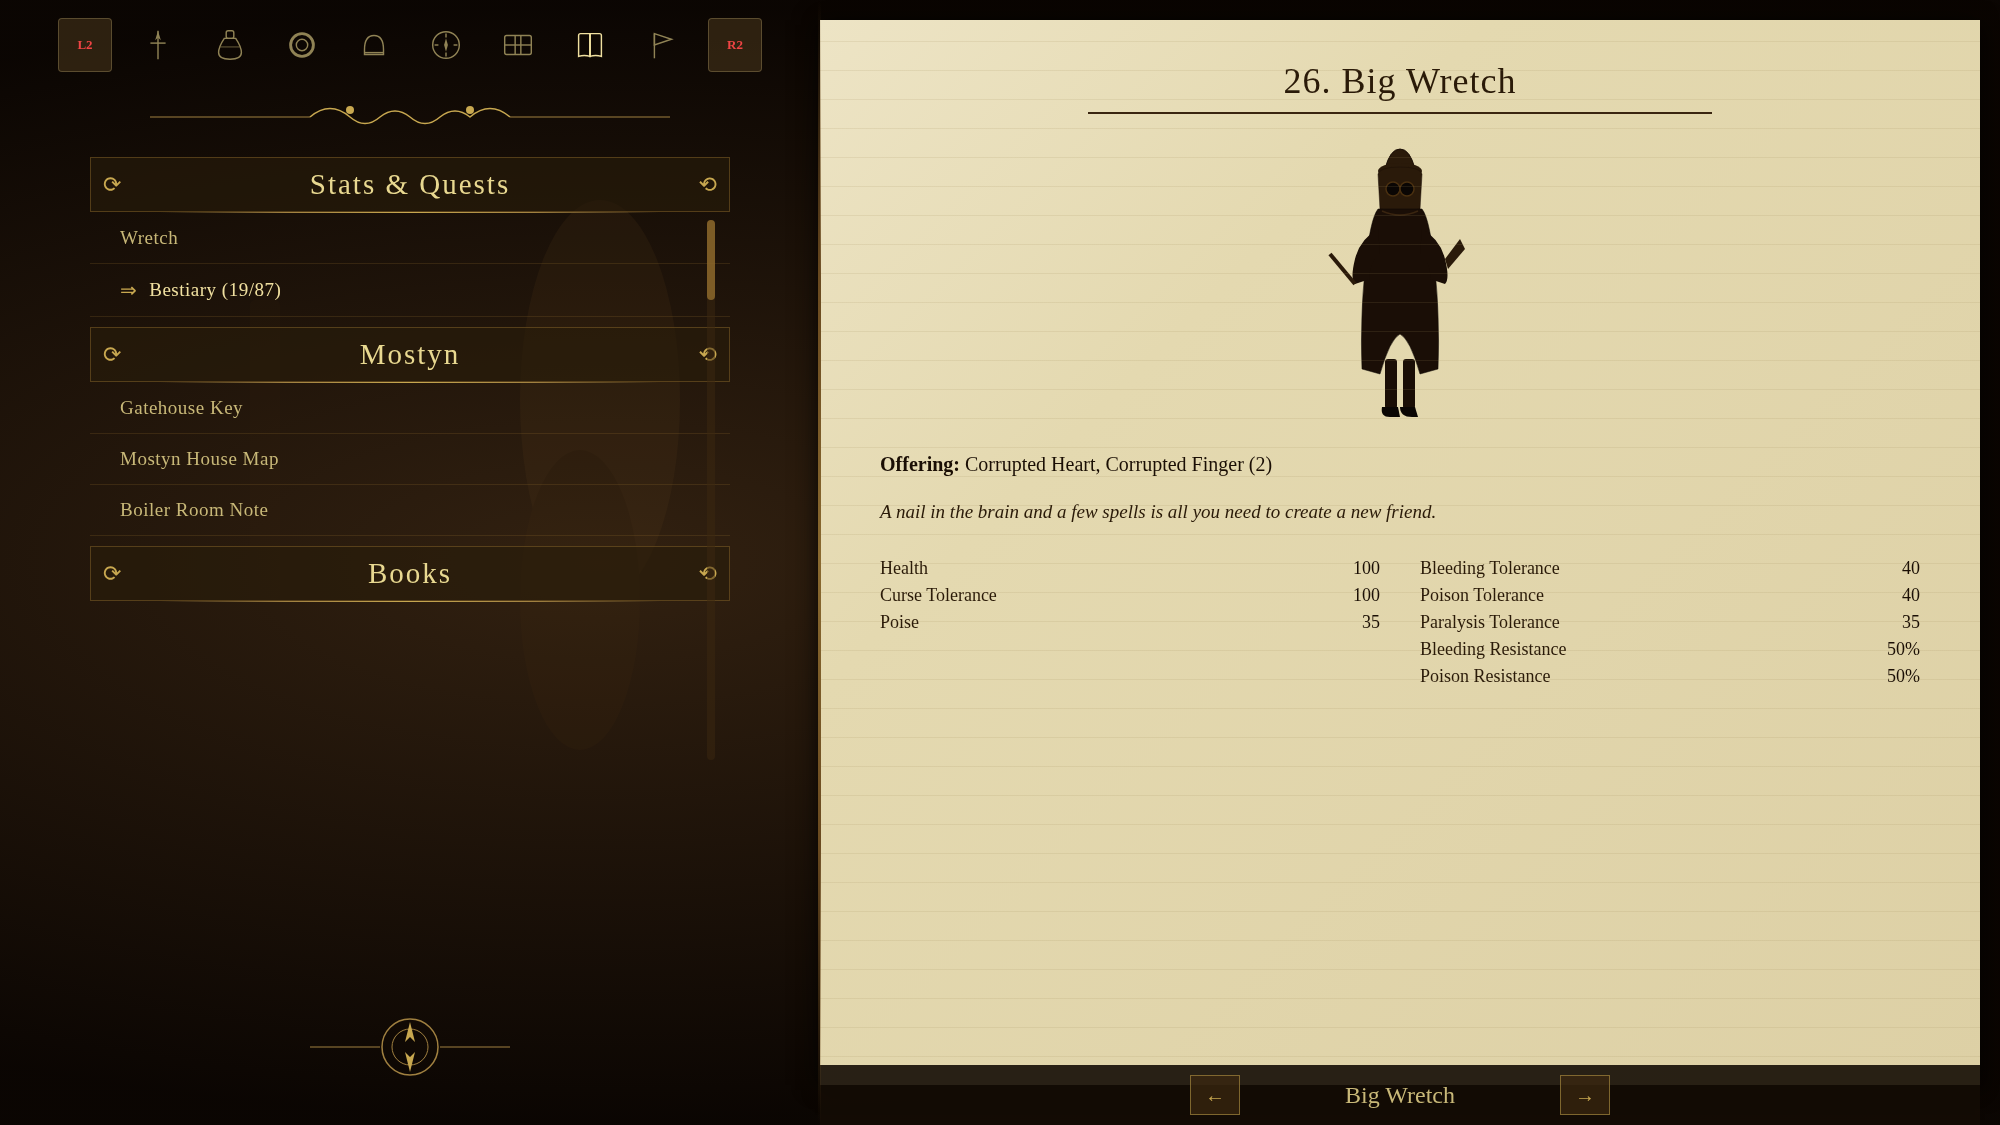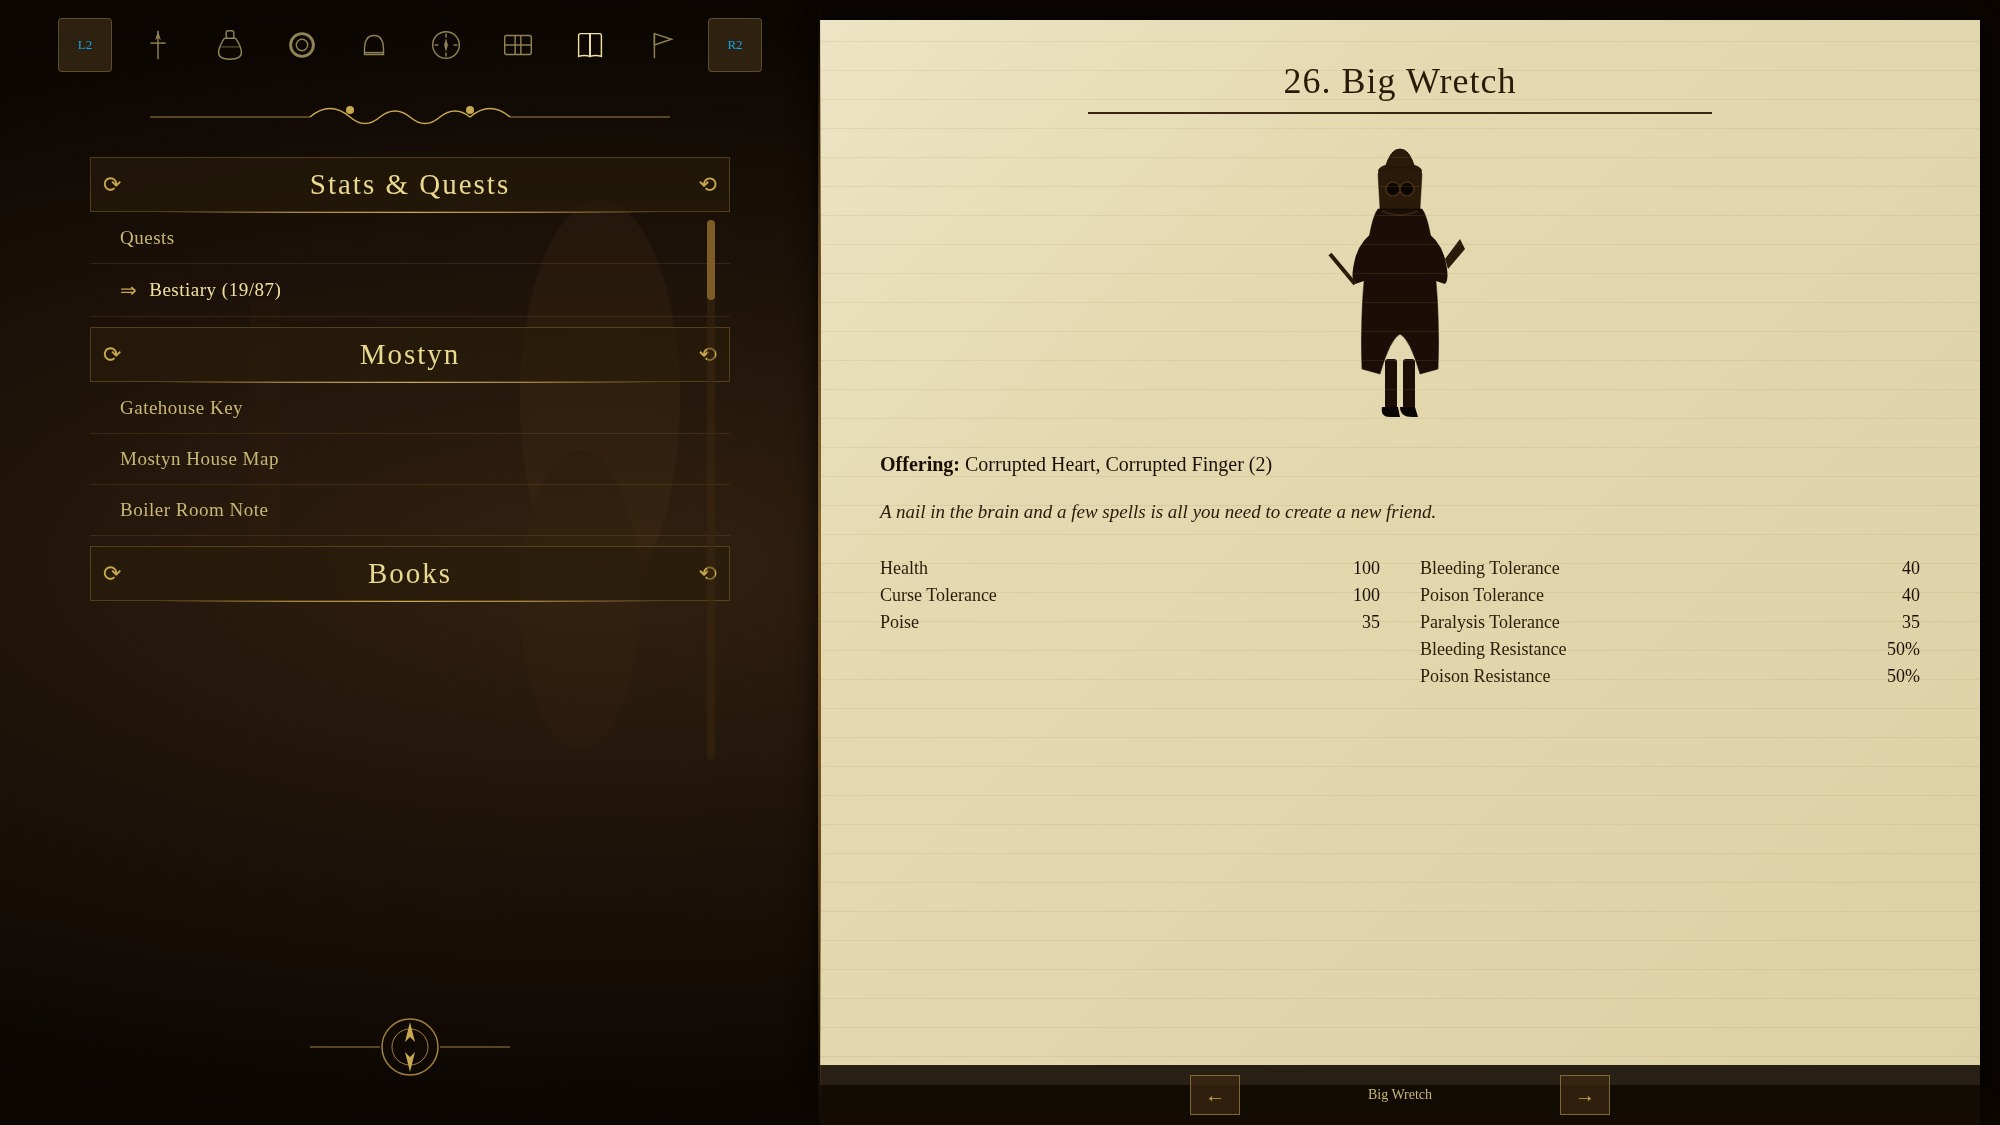--- a/index.html
+++ b/index.html
@@ -40,28 +40,28 @@
       align-items: center;
       justify-content: center;
       padding: 18px 30px;
       gap: 20px;
     }
 
     .nav-button {
       background: rgba(80,60,30,0.5);
       border: 1px solid rgba(200,180,120,0.3);
       border-radius: 4px;
-      color: #0ea5e9;
+      color: #ef4444;
       width: 54px;
       height: 54px;
       display: flex;
       align-items: center;
       justify-content: center;
       font-size: 13px;
-      font-weight: normal;
+      font-weight: bold;
       cursor: pointer;
     }
 
     .nav-icon {
       width: 52px;
       height: 52px;
       display: flex;
       align-items: center;
       justify-content: center;
       opacity: 0.7;
@@ -316,21 +316,21 @@
       display: flex;
       align-items: center;
       justify-content: center;
       cursor: pointer;
       color: #c8a850;
       font-size: 20px;
     }
 
     .bottom-nav-label {
       color: #c8b878;
-      font-size: 14px;
+      font-size: 24px;
       font-family: 'Georgia', serif;
       min-width: 200px;
       text-align: center;
     }
 
     
     .bg-scene {
       position: absolute;
       top: 0; left: 0;
       width: 820px;
@@ -450,21 +450,21 @@
   <div class="menu-container">
 
     <div class="section-header-bg">
       <span class="section-scroll-left">⟳</span>
       <span class="section-title">Stats &amp; Quests</span>
       <span class="section-scroll-right">⟲</span>
     </div>
     <div class="divider-line"></div>
 
     <div class="menu-item">
-      <span>Quests</span>
+      <span>Wretch</span>
     </div>
     <div class="menu-item active">
       <span class="arrow-indicator">⇒</span>
       <span>Bestiary (19/87)</span>
     </div>
 
     <div style="margin-top:10px;">
       <div class="section-header-bg">
         <span class="section-scroll-left">⟳</span>
         <span class="section-title">Mostyn</span>

